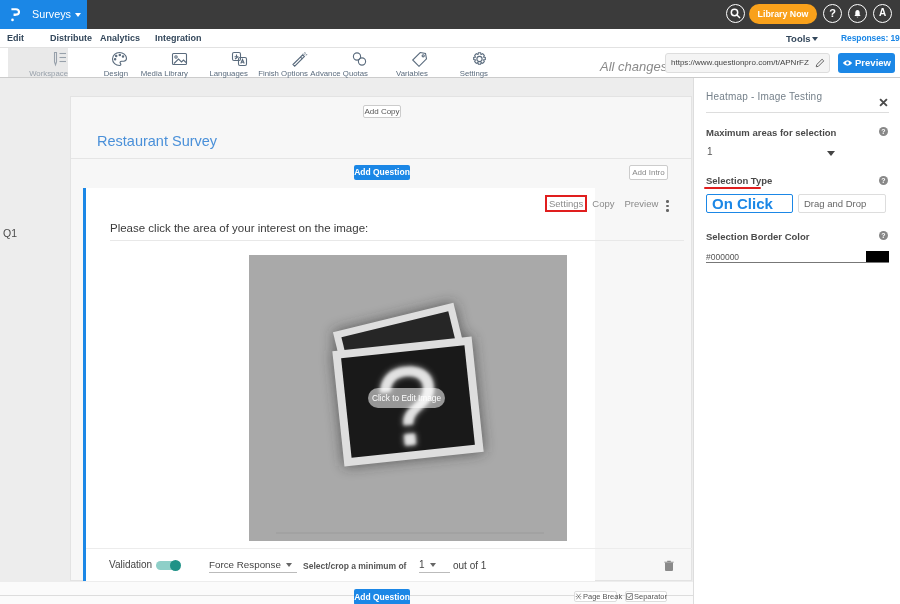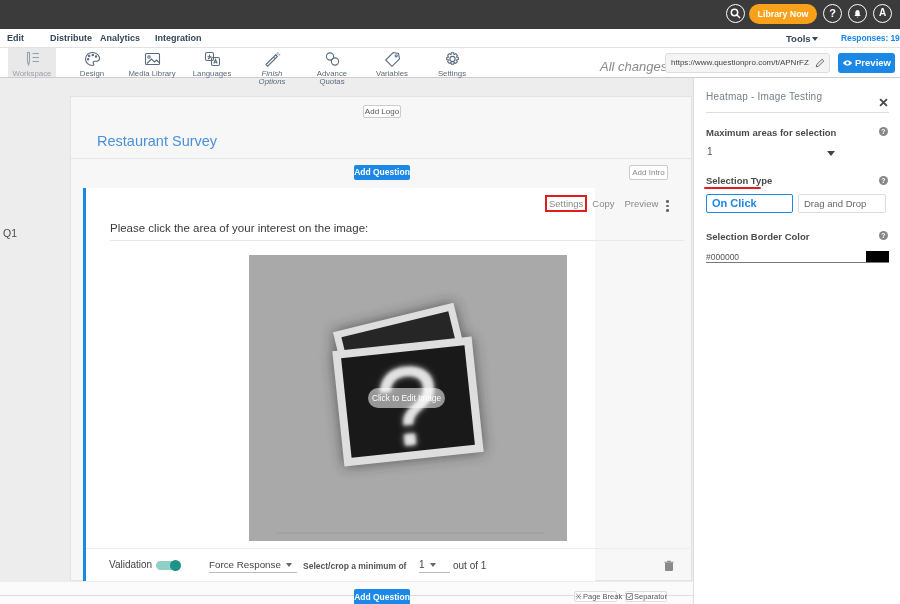--- a/index.html
+++ b/index.html
@@ -21,21 +21,21 @@
 
 #navbar { position:absolute; left:0; top:29px; width:900px; height:19px; background:#fff; border-bottom:1px solid #e2e2e2; }
 .navtab { position:absolute; top:4px; color:#33475b; font-size:9px; font-weight:bold; white-space:nowrap; }
 #nav-edit { border-bottom:1.5px solid #1b87e6; padding-bottom:14px; }
 #tools { position:absolute; left:786px; top:4px; color:#33475b; font-size:9.5px; font-weight:bold; }
 #toolscar { left:812px; top:8px; border-top-color:#33475b; }
 #resp { position:absolute; left:841px; top:4px; color:#1b87e6; font-size:8.5px; font-weight:bold; white-space:nowrap; letter-spacing:-0.1px; }
 
 
 #toolbar { position:absolute; left:0; top:48px; width:900px; height:30px; background:#fff; border-bottom:1px solid #ccc; }
-.titem { position:absolute; top:0; width:48px; height:29px; text-align:center; }
+.titem { position:absolute; top:0; width:60px; height:29px; text-align:right; }
 .titem svg { margin-top:3px; display:inline-block; }
 .titem .lbl { font-size:7.8px; color:#5a6b7d; margin-top:-1px; line-height:8px; }
 .titem.sel { background:#e9e9e9; } .titem.sel .lbl { color:#98a1ab; } .titem.sel svg g { stroke:#98a1ab; }
 #allsaved { position:absolute; left:600px; top:11px; font-size:13px; font-style:italic; color:#8a8a8a; }
 #urlbox { position:absolute; left:665px; top:5px; width:165px; height:20px; background:#f4f4f4; border:1px solid #ddd; border-radius:3px; font-size:8px; color:#444; line-height:18px; padding-left:5px; white-space:nowrap; }
 #urlbox svg { position:absolute; right:4px; top:4px; }
 #previewbtn { position:absolute; left:838px; top:5px; width:57px; height:20px; background:#1b87e6; border-radius:3px; color:#fff; font-size:9.5px; text-align:center; line-height:20px; font-weight:bold; }
 #previewbtn svg { vertical-align:-1px; margin-right:2px; }
 
 
@@ -76,30 +76,38 @@
 
 #panel { position:absolute; left:693px; top:78px; width:207px; height:526px; background:#fff; border-left:1px solid #ddd; }
 #phead { position:absolute; left:12px; top:13px; font-size:10px; color:#75808a; letter-spacing:0.2px; }
 #pclose { position:absolute; left:185px; top:15px; }
 #pdiv { position:absolute; left:12px; top:34px; width:183px; border-top:1px solid #ddd; }
 .plabel { position:absolute; left:12px; font-size:9.5px; font-weight:bold; color:#4a4a4a; }
 .qmark { position:absolute; left:185px; width:9px; height:9px; background:#888; border-radius:50%; color:#fff; font-size:7px; text-align:center; line-height:9px; font-weight:bold; }
 #psel1 { position:absolute; left:13px; top:68px; font-size:10px; color:#555; }
 #pcar1 { position:absolute; left:133px; top:73px; width:0; height:0; border-left:4px solid transparent; border-right:4px solid transparent; border-top:5px solid #444; }
 #redline { position:absolute; left:10px; top:108.5px; width:57px; height:2.5px; background:#e01e1e; border-radius:2px; }
-#onclick { position:absolute; left:12px; top:116px; width:87px; height:19px; border:1px solid #1b87e6; border-radius:2px; color:#1b87e6; font-size:11px; font-weight:bold; line-height:17px; padding-left:5px; background:#fff; }
+#onclick { position:absolute; left:12px; top:116px; width:87px; height:19px; border:1px solid #1b87e6; border-radius:2px; color:#1b87e6; font-size:15px; font-weight:bold; line-height:17px; padding-left:5px; background:#fff; }
 #dragdrop { position:absolute; left:104px; top:116px; width:88px; height:19px; border:1px solid #ddd; border-radius:2px; color:#666; font-size:9.5px; line-height:17px; padding-left:5px; background:#fff; }
 #hexv { position:absolute; left:12px; top:174px; font-size:8.5px; color:#555; }
 #hexline { position:absolute; left:12px; top:184px; width:183px; border-top:1px solid #777; }
 #swatch { position:absolute; left:172px; top:173px; width:23px; height:11px; background:#000; }
 </style>
 </head>
 <body>
 
 <div id="topbar">
+  <div id="brand">
+    <svg class="logo" width="9" height="14" viewBox="0 0 9 14">
+      <path d="M0.4 1.3 H4.9 Q8 1.3 8 4 Q8 6.6 4.9 6.6 H3.6 V8" fill="none" stroke="#fff" stroke-width="2.1"></path>
+      <circle cx="1.5" cy="11.9" r="1.3" fill="#fff"></circle>
+    </svg>
+    <div class="name">Surveys</div>
+    <div class="ctri" style="left:75px; top:12.5px;"></div>
+  </div>
   <div class="tbicon" style="left:726px;">
     <svg width="11" height="11" viewBox="0 0 11 11" style="margin-top:2.5px;">
         <circle cx="4.5" cy="4.5" r="3.2" fill="none" stroke="#fff" stroke-width="1.5"></circle>
         <line x1="7" y1="7" x2="10" y2="10" stroke="#fff" stroke-width="1.5"></line>
       </svg>
   </div>
   <div id="upgrade">Library Now</div>
   <div class="tbicon" style="left:823px;">?</div>
   <div class="tbicon" style="left:848px;"><svg width="11" height="12" viewBox="0 0 24 24" style="margin-top:2.5px;">
         <path d="M12 3 C9 3 7.2 5.5 7.2 9 V13.5 L5.2 16.2 H18.8 L16.8 13.5 V9 C16.8 5.5 15 3 12 3 Z" fill="#fff"></path>
@@ -156,21 +164,21 @@
     <svg width="17" height="16" viewBox="0 0 17 16">
         <g fill="none" stroke="#5a6b7d" stroke-width="1.1">
           <rect x="1.5" y="1.5" width="8" height="8" rx="1.5"></rect>
           <rect x="7.5" y="6.5" width="8" height="8" rx="1.5"></rect>
           <path d="M3.5 5.8 H7.5 M5.5 3.5 V5.5 M4 8 Q5.5 7 6.8 5.8"></path>
           <path d="M9.8 12.5 L11.5 8.5 L13.2 12.5 M10.4 11.2 H12.6"></path>
         </g>
       </svg>
     <div class="lbl">Languages</div>
   </div>
-  <div class="titem" style="left:248px;font-style:italic;">
+  <div class="titem" style="left:248px;">
     <svg width="17" height="16" viewBox="0 0 17 16">
         <g fill="none" stroke="#5a6b7d" stroke-width="1.1">
           <path d="M2 13.5 L9.5 6 L11.2 7.7 L3.7 15.2 Z M9.5 6 L11.7 3.8 L13.4 5.5 L11.2 7.7"></path>
           <path d="M13.8 1.2 L14.2 2.8 M16.2 3.6 L14.6 4 M12.2 2.6 L13.4 3.8" stroke-width="0.9"></path>
         </g>
       </svg>
     <div class="lbl">Finish Options</div>
   </div>
   <div class="titem" style="left:308px;">
     <svg width="17" height="16" viewBox="0 0 17 16">
@@ -205,21 +213,21 @@
       </svg></div>
   <div id="previewbtn"><svg width="11" height="8" viewBox="0 0 14 9">
         <path d="M1 4.5 Q7 -2.5 13 4.5 Q7 11.5 1 4.5 Z" fill="#fff"></path>
         <circle cx="7" cy="4.5" r="1.8" fill="#1b87e6"></circle>
       </svg>Preview</div>
 </div>
 
 <div id="q1">Q1</div>
 
 <div id="card">
-  <div id="addlogo">Add Logo</div>
+  <div id="addlogo">Add Copy</div>
   <div id="stitle">Restaurant Survey</div>
   <div id="carddiv"></div>
   <div id="addq1">Add Question</div>
   <div id="addintro">Add Intro</div>
 
   <div id="qblock">
     <div id="qacts"><span class="rbox">Settings</span><span class="lk">Copy</span><span class="lk">Preview</span></div>
     <div id="dots">
         <i></i>
         <i></i>

